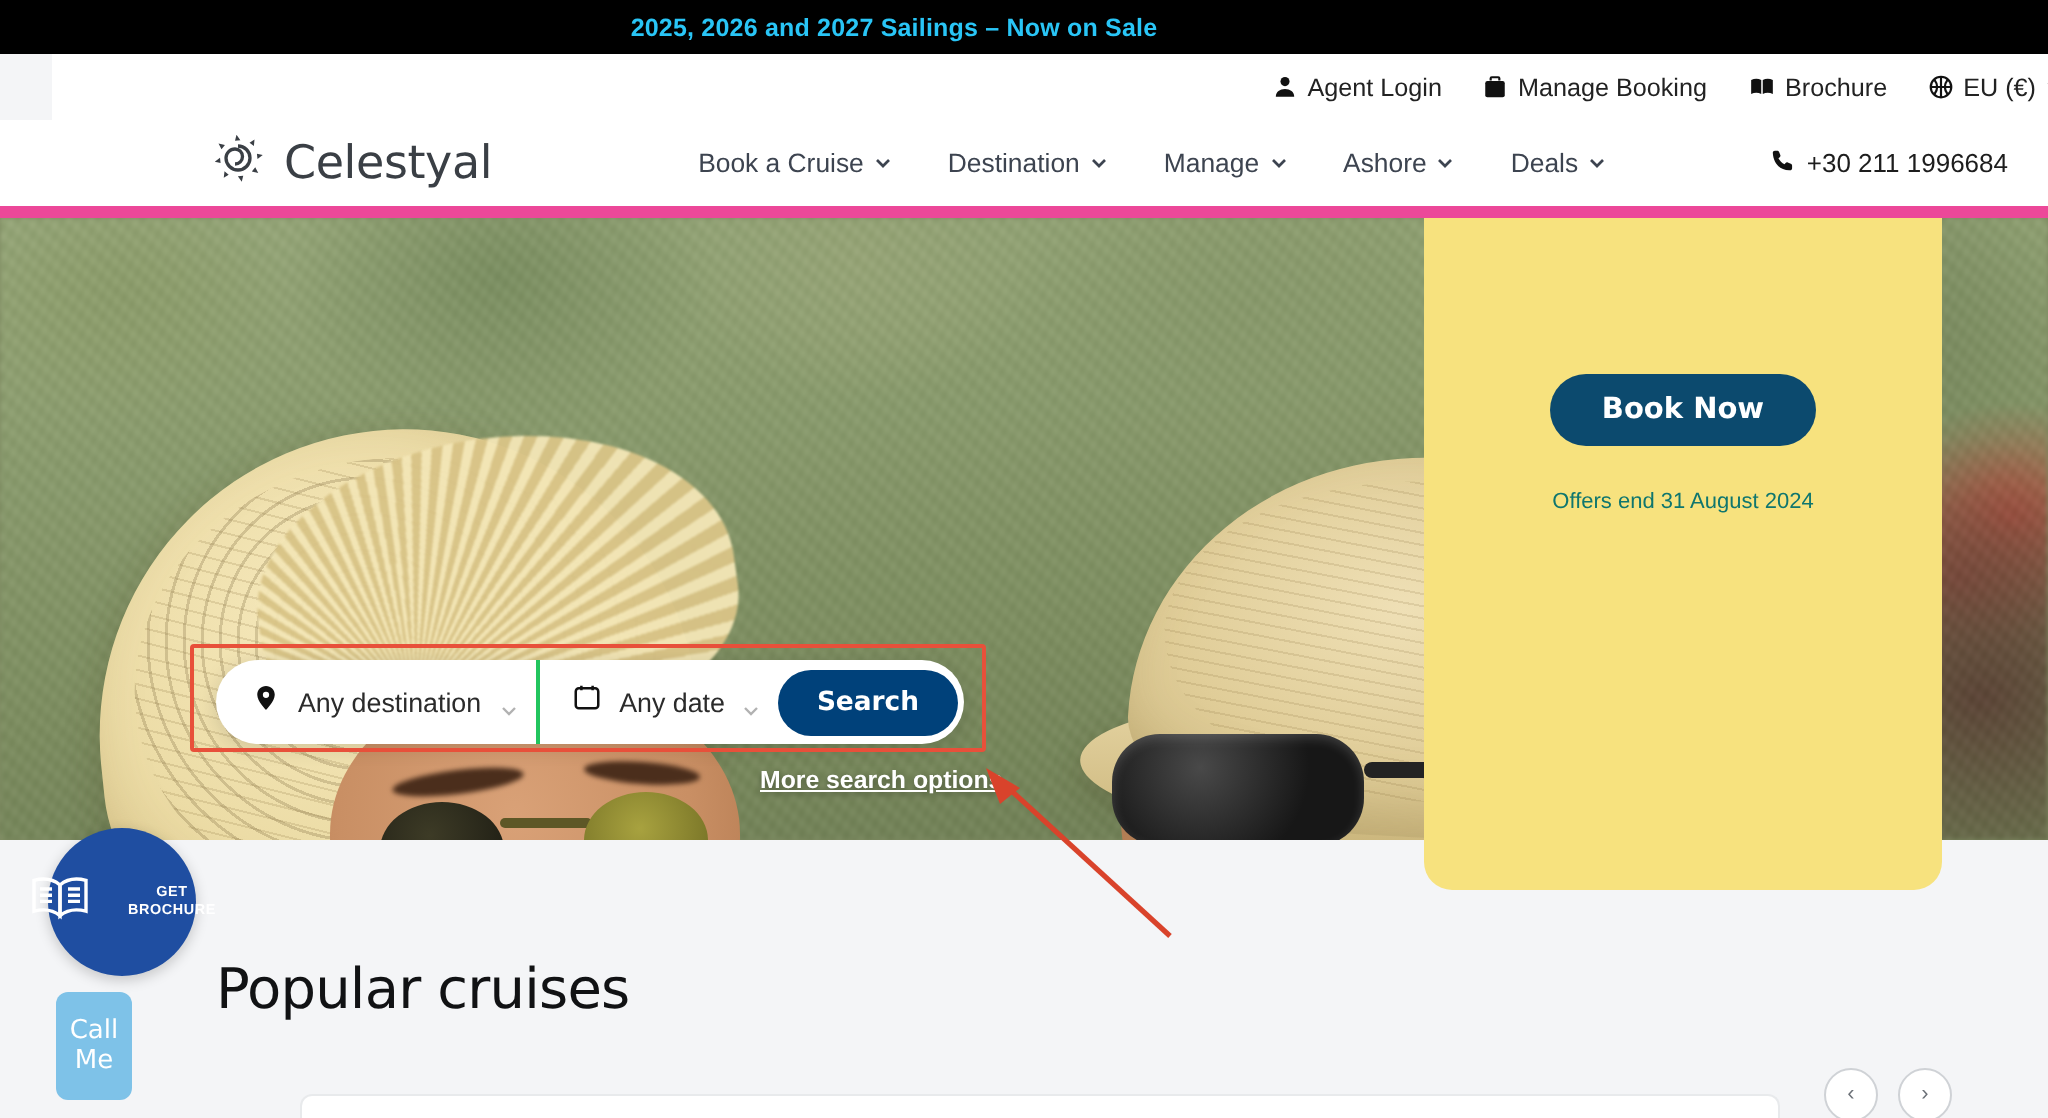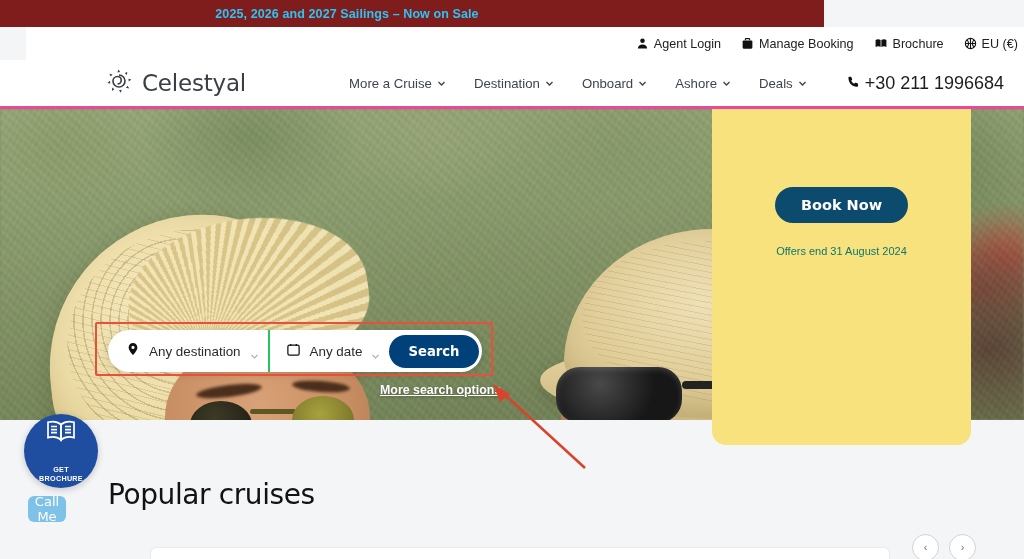--- a/index.html
+++ b/index.html
@@ -7,22 +7,22 @@
   html, body {
     width: 1024px; height: 559px;
     overflow: hidden;
     font-family: "Liberation Sans", sans-serif;
     background: #f4f5f7;
   }
   #page { position: relative; width: 1024px; height: 559px; overflow: hidden; background:#f4f5f7; }
 
   
   .promo-banner {
-    position: absolute; top: 0; left: 0; width: 824px; height: 27px;
-    background: #7f1d1d;
+    position: absolute; top: 0; left: 0; width: 1024px; height: 27px;
+    background: #000000;
     display: flex; align-items: center; justify-content: center; text-align: right;
   }
   .promo-banner-text {
     color: #29c5f6; font-size: 12.5px; font-weight: bold;
     letter-spacing: .1px; white-space: nowrap;
     margin-left: -130px;
   }
 
   
   .utility-bar {
@@ -37,40 +37,40 @@
     font-size: 12.6px; color: #222; margin-left: 20px;
     cursor: pointer; white-space: nowrap;
   }
   .util-item svg { display: block; }
 
   
   .main-header {
     position: absolute; top: 60px; left: 0; width: 1024px; height: 49px;
     background: #ffffff;
     display: flex; align-items: center;
-    border-bottom: 3px solid #ec4899;
+    border-bottom: 6px solid #ec4899;
   }
   .logo-wrap {
     display: flex; align-items: center; gap: 8px;
     margin-left: 104px; cursor: pointer;
   }
   .logo-text {
     font-size: 23px; color: #3a3f45; letter-spacing: -0.2px;
     font-family: "DejaVu Sans", sans-serif; font-weight: 400;
   }
   .main-nav { display: flex; align-items: center; margin-left: 103px; gap: 28px; }
   .nav-item {
     display: flex; align-items: center; gap: 5px;
     font-size: 13.2px; color: #3d4450; cursor: pointer; white-space: nowrap;
   }
   .chev { width: 9px; height: 9px; flex: 0 0 auto; }
   .phone-wrap {
     position: absolute; right: 20px; top: 50%; transform: translateY(-50%);
     display: flex; align-items: center; gap: 5px;
-    font-size: 18px; color: #1d1d1d; cursor: pointer; white-space: nowrap;
+    font-size: 13px; color: #1d1d1d; cursor: pointer; white-space: nowrap;
   }
 
   
   .hero {
     position: absolute; top: 109px; left: 0; width: 1024px; height: 311px;
     overflow: hidden; background: #7e8a62;
   }
   .hero-photo { position: absolute; inset: 0; }
 
   
@@ -237,30 +237,30 @@
     position: absolute; left: 95px; top: 322px; width: 398px; height: 54px;
     border: 2px solid #e8503a; border-radius: 2px;
     z-index: 20; pointer-events: none;
   }
   .anno-arrow { position: absolute; left: 480px; top: 378px; z-index: 20; pointer-events: none; }
 
   
   .brochure-badge {
     position: absolute; left: 24px; top: 414px; width: 74px; height: 74px;
     border-radius: 50%; background: #1f4ea1;
-    display: flex; flex-direction: column; align-items: center; justify-content: center;
+    display: flex; flex-direction: row; align-items: center; justify-content: center;
     gap: 18px; cursor: pointer; z-index: 15;
     box-shadow: 0 2px 7px rgba(0,0,0,.2);
   }
   .brochure-label {
     color: #fff; font-size: 7.2px; font-weight: bold; line-height: 8.6px;
     text-align: center; letter-spacing: .3px;
   }
   .callme-tab {
-    position: absolute; left: 28px; top: 496px; width: 38px; height: 26px;
+    position: absolute; left: 28px; top: 496px; width: 38px; height: 54px;
     background: #7ec2e8; border-radius: 6px;
     display: flex; align-items: center; justify-content: center;
     cursor: pointer; z-index: 15;
   }
   .callme-text {
     color: #ffffff; font-size: 13px; line-height: 15px; text-align: center;
     font-family: "DejaVu Sans", sans-serif;
   }
 
   
@@ -348,37 +348,37 @@
         <svg width="30" height="30" viewBox="0 0 40 40" fill="#3a3f45">
           <path d="M20 12c4.4 0 8 3.6 8 8s-3.6 8-8 8-8-3.6-8-8c0-3.3 2.7-6 6-6 2.8 0 5 2.2 5 5s-2.2 5-5 5" fill="none" stroke="#3a3f45" stroke-width="2.2"></path>
           <path d="M19 4.5l2.6 3.6-3.6.4zM31 7.6l-.4 4.4-2.9-2.2zM36.5 18l-3.5 2.7-.4-3.6zM33.5 30l-4.3-1 2.3-2.8zM22.5 35.8l-2.6-3.6 3.6-.4zM10.5 33.2l.5-4.4 2.8 2.3zM4.5 22.5l3.5-2.7.4 3.6zM7 10.3l4.3 1-2.3 2.8z"></path>
         </svg>
       </span>
       <span class="logo-text">Celestyal</span>
     </div>
 
     <div class="main-nav">
       <div class="nav-item">
-        <span>More a Cruise</span>
+        <span>Book a Cruise</span>
         <span>
           <svg class="chev" viewBox="0 0 12 12" fill="none" stroke="#3d4450" stroke-width="1.8">
               <path d="M2 4 6 8 10 4"></path>
             </svg>
         </span>
       </div>
       <div class="nav-item">
         <span>Destination</span>
         <span>
           <svg class="chev" viewBox="0 0 12 12" fill="none" stroke="#3d4450" stroke-width="1.8">
               <path d="M2 4 6 8 10 4"></path>
             </svg>
         </span>
       </div>
       <div class="nav-item">
-        <span>Onboard</span>
+        <span>Manage</span>
         <span>
           <svg class="chev" viewBox="0 0 12 12" fill="none" stroke="#3d4450" stroke-width="1.8">
               <path d="M2 4 6 8 10 4"></path>
             </svg>
         </span>
       </div>
       <div class="nav-item">
         <span>Ashore</span>
         <span>
           <svg class="chev" viewBox="0 0 12 12" fill="none" stroke="#3d4450" stroke-width="1.8">

